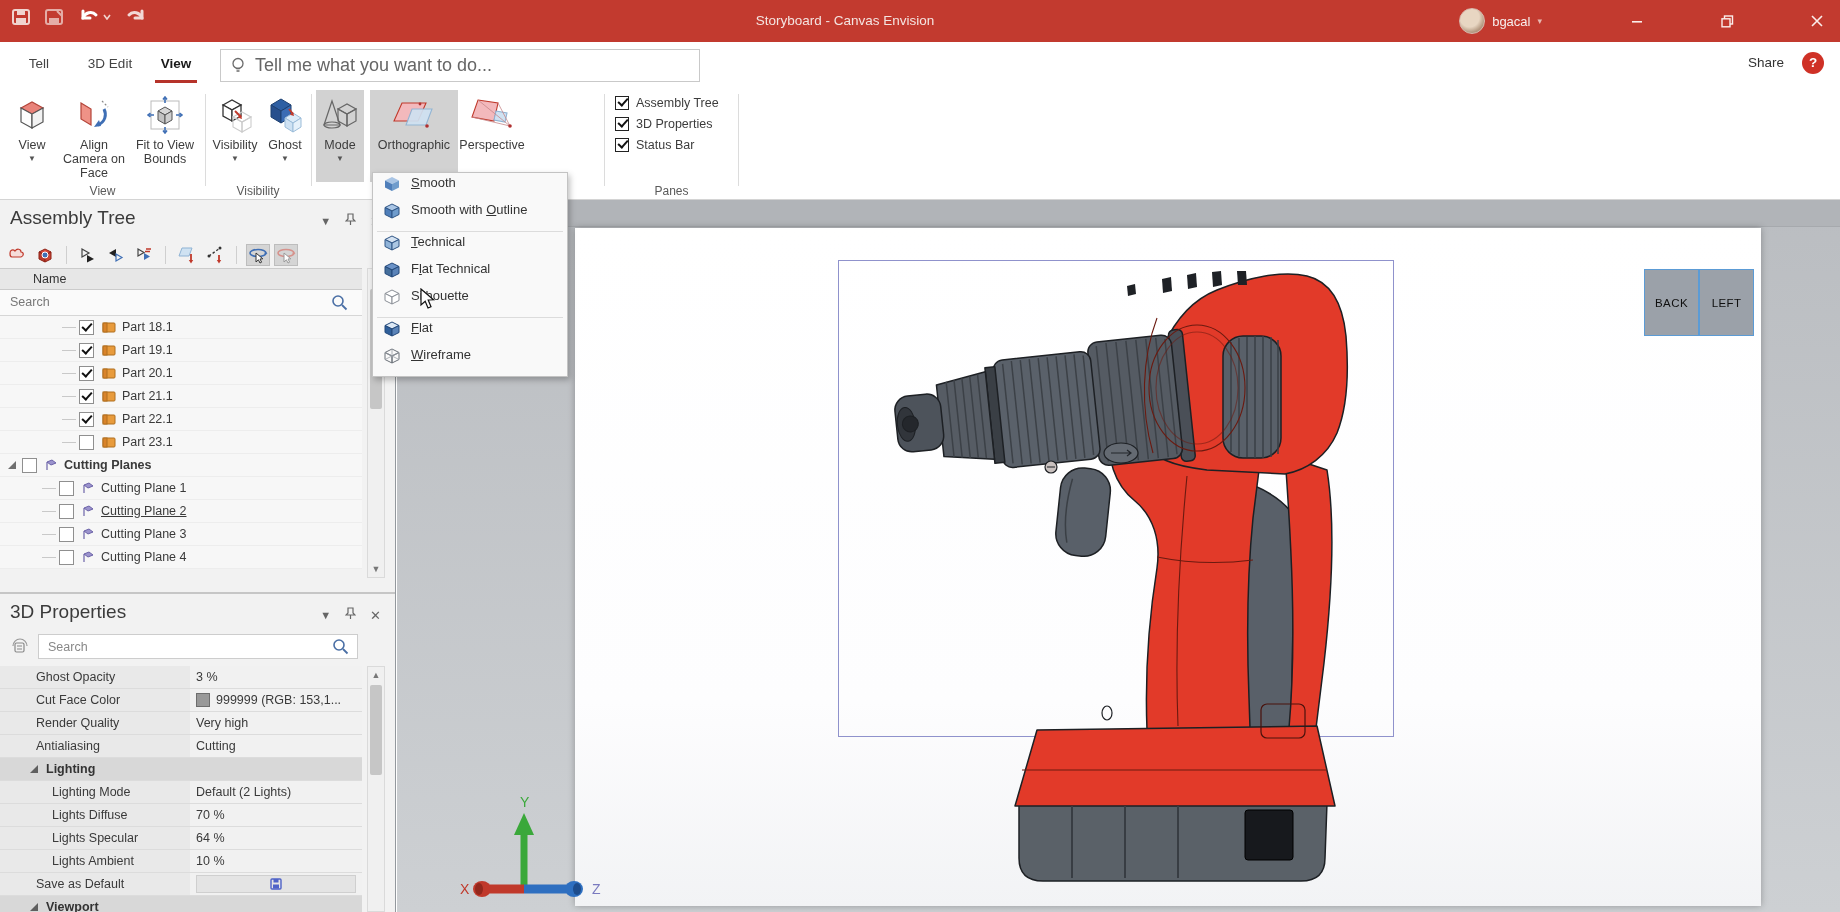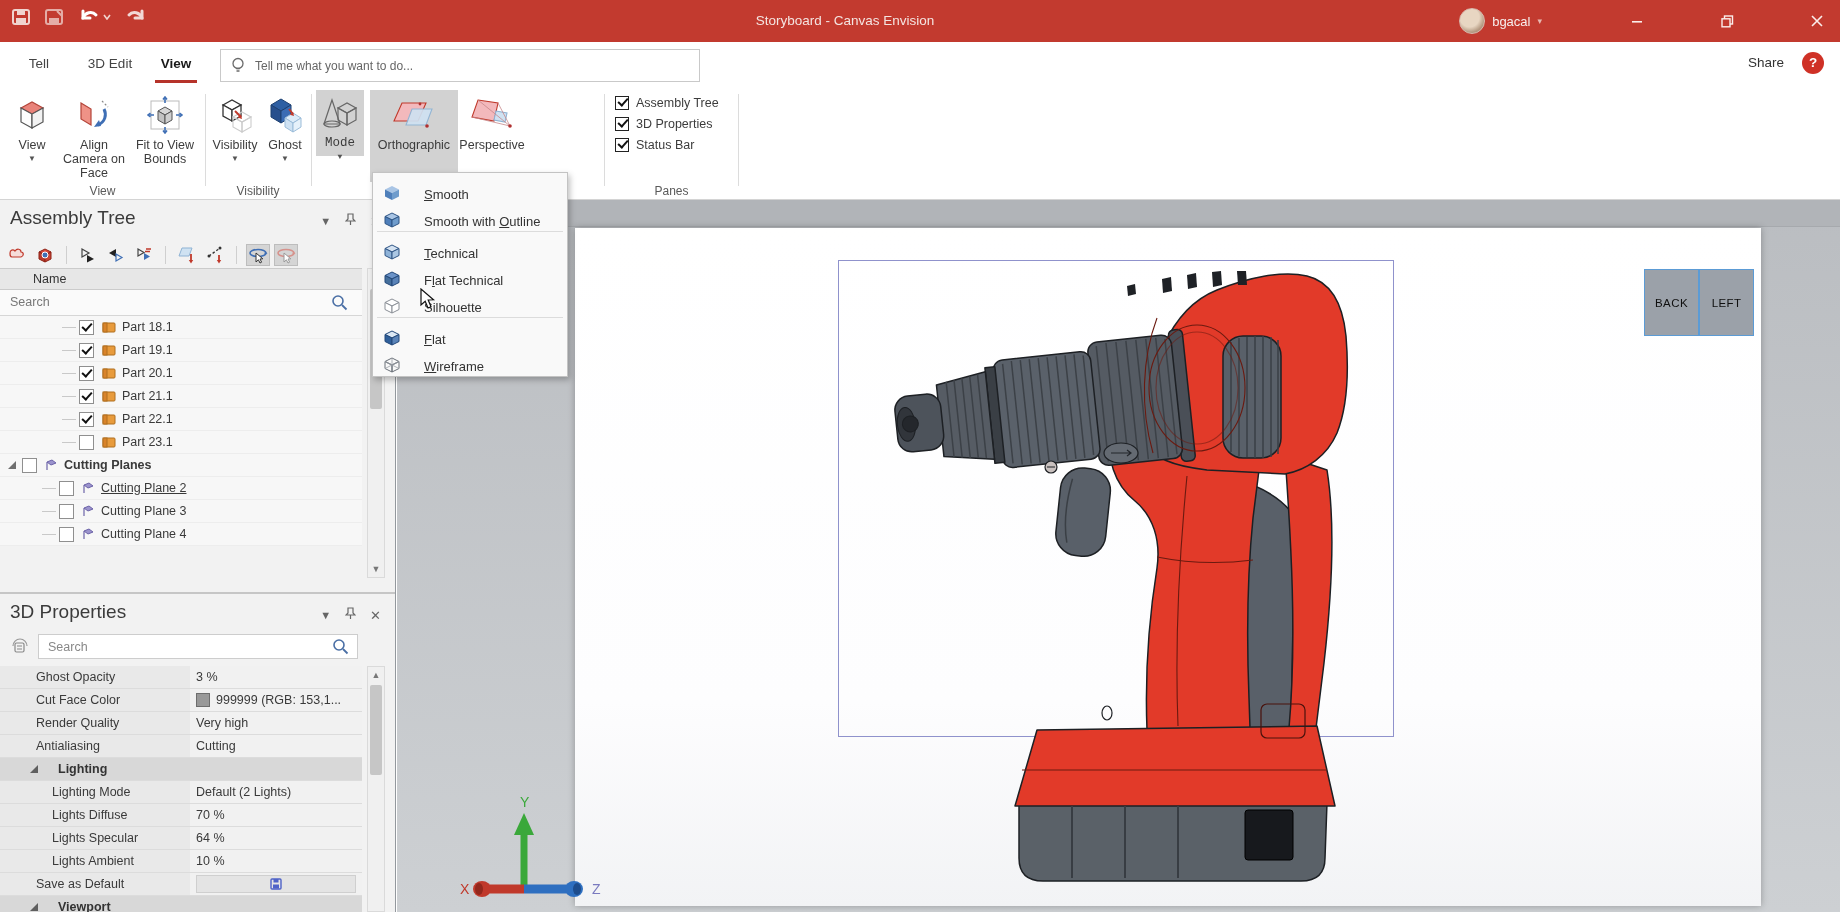--- a/index.html
+++ b/index.html
@@ -19,21 +19,21 @@
   .tb-caret{font-size:9px;color:#e8b9b1;}
   .winbtn{width:46px;height:42px;display:flex;align-items:center;justify-content:center;color:#fbeeec;font-size:14px;}
 
   
   .tabrow{position:absolute;left:0;top:42px;width:100%;height:46px;background:#fff;}
   .tab{position:absolute;top:0;height:46px;line-height:44px;font-size:13.5px;color:#444;text-align:center;}
   .tab.active{color:#191919;font-weight:bold;}
   .tab.active::after{content:"";position:absolute;left:2px;right:2px;bottom:5px;height:3px;background:#b6332a;}
   .tellme{position:absolute;left:220px;top:7px;width:480px;height:33px;border:1px solid #c9c9c9;
           background:#fff;display:flex;align-items:center;gap:10px;padding:0 10px;}
-  .tellme span{color:#666;font-size:12px;}
+  .tellme span{color:#666;font-size:18px;}
   .share{position:absolute;right:56px;top:13px;font-size:13.5px;color:#333;}
   .helpbtn{position:absolute;right:16px;top:10px;width:22px;height:22px;border-radius:50%;
            background:#cf3126;color:#fff;font-size:13.5px;font-weight:bold;text-align:center;line-height:22px;}
 
   
   .buttonrow{position:absolute;left:0;top:88px;width:100%;height:112px;background:#fff;border-bottom:1px solid #d4d4d4;}
   .rgroup{position:absolute;top:0;height:112px;}
   .rsep{position:absolute;top:6px;height:92px;width:1px;background:#dcdcdc;}
   .grp-label{position:absolute;left:0;right:0;bottom:2px;text-align:center;font-size:12px;color:#5a5a5a;}
   .rbtn{position:absolute;top:2px;display:flex;flex-direction:column;align-items:center;padding-top:4px;}
@@ -43,21 +43,21 @@
   .rbtn .rcaret{font-size:8px;color:#555;margin-top:2px;}
   .panes{position:absolute;left:614px;top:4px;}
   .pane-cb{display:flex;align-items:center;gap:7px;height:21px;font-size:12.5px;color:#3c3c3c;}
   .cbx{width:14px;height:14px;border:1.5px solid #222;background:#fff;position:relative;flex:0 0 auto;}
   .cbx.on::after{content:"";position:absolute;left:2px;top:1px;width:8px;height:4px;
                  border-left:2px solid #111;border-bottom:2px solid #111;transform:rotate(-48deg);}
 
   
   .modemenu{position:absolute;left:372px;top:172px;width:196px;background:#f9f9f9;border:1px solid #c3c3c3;
             box-shadow:2px 3px 6px rgba(0,0,0,.25);z-index:50;padding:2px 0;}
-  .mitem{display:flex;align-items:flex-end;gap:23px;height:27px;padding-left:10px;font-size:13px;color:#333;}
+  .mitem{display:flex;align-items:flex-start;gap:10px;height:27px;padding-left:10px;font-size:13px;color:#333;}
   .mitem u{text-decoration:underline;}
   .msep{height:1px;background:#dcdcdc;margin:2px 4px;}
   .cursor{position:absolute;left:420px;top:288px;z-index:60;}
 
   
   .leftpanels{position:absolute;left:0;top:200px;width:396px;bottom:0;background:#f2f2f2;border-right:1px solid #93989d;}
   .panel-title{position:relative;height:40px;}
   .panel-title .pt{position:absolute;left:10px;top:7px;font-size:19px;color:#3b3b3b;}
   .pt-icons{position:absolute;right:14px;top:12px;display:flex;gap:14px;align-items:center;color:#666;}
   .pt-icons .pi{font-size:11px;}
@@ -90,21 +90,21 @@
   .props{position:absolute;left:0;top:392px;right:0;bottom:0;border-top:2px solid #c6c6c6;background:#f2f2f2;}
   .pr-search{position:absolute;left:38px;top:40px;width:320px;height:25px;border:1px solid #cdcdcd;background:#fff;
              font-size:12.5px;color:#888;line-height:24px;padding-left:9px;}
   .pr-search .mag{position:absolute;right:8px;top:3px;}
   .pr-lefticon{position:absolute;left:10px;top:43px;}
   .pgrid{position:absolute;left:0;top:72px;width:362px;}
   .prow{display:flex;height:23px;border-bottom:1px solid #dcdcdc;font-size:12.5px;align-items:stretch;}
   .prow .pl{width:190px;background:#e9e9e9;display:flex;align-items:center;padding-left:36px;color:#3a3a3a;}
   .prow .pl.ind{padding-left:52px;}
   .prow .pv{flex:1;background:#f1f1f1;display:flex;align-items:center;padding-left:6px;color:#3a3a3a;gap:6px;}
-  .prow.grp{background:#d8d8d8;align-items:center;padding-left:30px;font-weight:bold;color:#333;gap:20px;}
+  .prow.grp{background:#d8d8d8;align-items:center;padding-left:30px;font-weight:bold;color:#333;gap:8px;}
   .prow.grp .gtri{width:0;height:0;border-left:8px solid transparent;border-bottom:8px solid #5f5f5f;}
   .swatch{width:14px;height:14px;background:#999;border:1px solid #6e6e6e;flex:0 0 auto;}
   .savebtn{width:160px;height:18px;background:#e4e4e4;border:1px solid #cfcfcf;display:flex;align-items:center;justify-content:center;}
 
   
   .canvas{position:absolute;left:397px;top:200px;right:0;bottom:0;background:linear-gradient(180deg,#babdc1,#cdd0d3);}
   .topband{position:absolute;left:0;top:0;width:100%;height:27px;background:#b1b4b8;border-bottom:1px solid #a6a9ad;}
   .page{position:absolute;left:178px;top:28px;width:1186px;bottom:6px;background:linear-gradient(180deg,#ffffff 0%,#fdfdfe 70%,#f2f3f5 100%);
         box-shadow:0 0 7px rgba(0,0,0,.28);}
   .frame{position:absolute;left:441px;top:60px;width:556px;height:477px;border:1px solid #8f92cc;}
@@ -265,21 +265,21 @@
             </svg>
         </div>
         <div class="rlab">Ghost</div>
         <div class="rcaret">▼</div>
       </div>
       <div class="grp-label">Visibility</div>
     </div>
     <div class="rsep" style="left:311px;"></div>
 
     <div class="rgroup" style="left:312px;width:291px;">
-      <div class="rbtn hl" style="left:4px;width:48px;height:66px;font-family:Liberation Mono, monospace;">
+      <div class="rbtn hl" style="left:4px;width:48px;height:92px;">
         <div class="ric">
           <svg width="40" height="40" viewBox="0 0 40 40">
               <path d="M12 6 L20 30 L4 30 Z" fill="none" stroke="#666" stroke-width="1.2"></path>
               <ellipse cx="12" cy="30" rx="8" ry="3" fill="none" stroke="#666" stroke-width="1.2"></ellipse>
               <polygon points="18,14 27,9 36,14 27,19" fill="none" stroke="#666" stroke-width="1.2"></polygon>
               <polygon points="18,14 27,19 27,31 18,26" fill="none" stroke="#666" stroke-width="1.2"></polygon>
               <polygon points="36,14 27,19 27,31 36,26" fill="none" stroke="#666" stroke-width="1.2"></polygon>
             </svg>
         </div>
         <div class="rlab">Mode</div>
@@ -570,20 +570,31 @@
           <div class="trow bold">
             <span class="exp"></span>
             <span class="cb2"></span>
             <span class="tic">
               <svg width="13" height="13" viewBox="0 0 13 13">
                 <path d="M2 3 L7 1 L11 4 L6 6 Z" fill="#9b93cd" stroke="#6c63a8" stroke-width="1"></path>
                 <path d="M2 3 L2 11" stroke="#6c63a8" stroke-width="1.2"></path>
               </svg>
             </span>
             <span class="tl">Cutting Planes</span>
+          </div>
+          <div class="trow">
+            <span class="conn" style="width:14px;margin-left:42px;margin-right:3px;"></span>
+            <span class="cb2"></span>
+            <span class="tic">
+              <svg width="13" height="13" viewBox="0 0 13 13">
+                <path d="M2 3 L7 1 L11 4 L6 6 Z" fill="#9b93cd" stroke="#6c63a8" stroke-width="1"></path>
+                <path d="M2 3 L2 11" stroke="#6c63a8" stroke-width="1.2"></path>
+              </svg>
+            </span>
+            <span class="tl">Cutting Plane 1</span>
           </div>
           <div class="trow uline">
             <span class="conn" style="width:14px;margin-left:42px;margin-right:3px;"></span>
             <span class="cb2"></span>
             <span class="tic">
               <svg width="13" height="13" viewBox="0 0 13 13">
                 <path d="M2 3 L7 1 L11 4 L6 6 Z" fill="#9b93cd" stroke="#6c63a8" stroke-width="1"></path>
                 <path d="M2 3 L2 11" stroke="#6c63a8" stroke-width="1.2"></path>
               </svg>
             </span>

